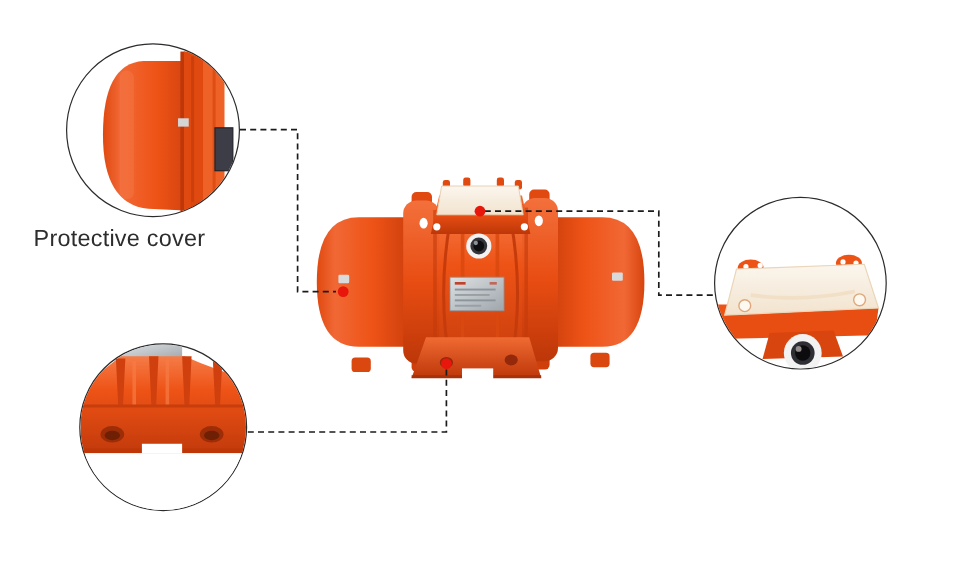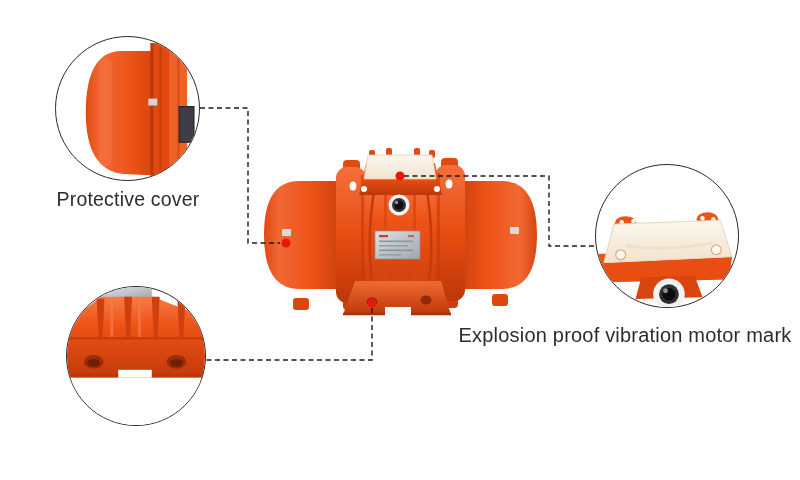--- a/index.html
+++ b/index.html
@@ -14,21 +14,21 @@
   .dash{fill:none;stroke:var(--connector-line,#1b1b1b);stroke-width:1.4;stroke-dasharray:5 3.5;}
   .dot{fill:var(--marker-red,#e8170c);}
   .motor{position:absolute;left:253px;top:133px;width:295px;height:195px;z-index:10;}
   .callout{position:absolute;border:1.5px solid var(--circle-border,#2b2b2b);border-radius:50%;
     overflow:hidden;background:#fff;z-index:20;box-sizing:border-box;}
   .callout svg{display:block;width:100%;height:100%;}
   .c1{left:55px;top:36px;width:145px;height:145px;}
   .c2{left:66px;top:286px;width:140px;height:140px;}
   .c3{left:595px;top:164px;width:144px;height:144px;}
   .label{position:absolute;color:var(--label-text,#2d2d2d);font-size:19.5px;letter-spacing:.2px;
-    text-align:center;white-space:nowrap;z-index:25;}
+    white-space:nowrap;z-index:25;}
   .l1{left:28px;top:188px;width:200px;}
   .l2{left:36px;top:433px;width:200px;}
   .l3{left:450px;top:324px;width:350px;font-size:20px;}
 </style>
 </head>
 <body>
 
 <svg width="0" height="0" style="position:absolute" aria-hidden="true">
   <defs>
     <linearGradient id="gCoverL" x1="0" y1="0" x2="1" y2="0">
@@ -190,21 +190,20 @@
       <circle cx="122" cy="86" r="5" fill="#fdf8f0" stroke="#dfa87c" stroke-width="1.2"></circle>
       <path d="M46 114 L100 112 L108 134 L40 136 Z" fill="#d8450f"></path>
       <g>
         <circle cx="74" cy="131" r="16" fill="#f2f2f2"></circle>
         <circle cx="74" cy="131" r="10" fill="#2e2e35"></circle>
         <circle cx="74" cy="131" r="6.5" fill="#0c0c0e"></circle>
         <circle cx="70.5" cy="127.5" r="2.5" fill="#938d8d"></circle>
       </g>
     </svg>
   </div>
-  <div class="label l3">Explosion proof vibration motor mark</div>
 
   <svg class="overlay" viewBox="0 0 800 480">
     <path class="dash" d="M200 108 H248 V243 H280"></path>
     <path class="dash" d="M404 176 H549 V246 H594"></path>
     <path class="dash" d="M372 308 V360 H206"></path>
     <circle class="dot" cx="286" cy="243" r="4.5"></circle>
     <circle class="dot" cx="400" cy="176" r="4.5"></circle>
     <circle class="dot" cx="372" cy="303" r="4.5"></circle>
   </svg>
 

